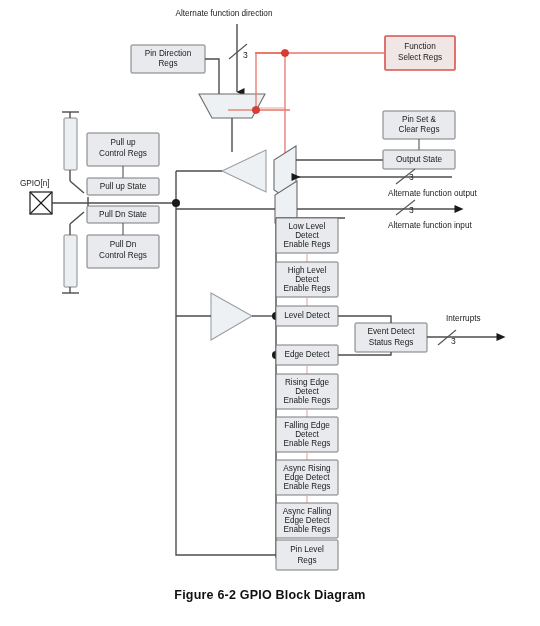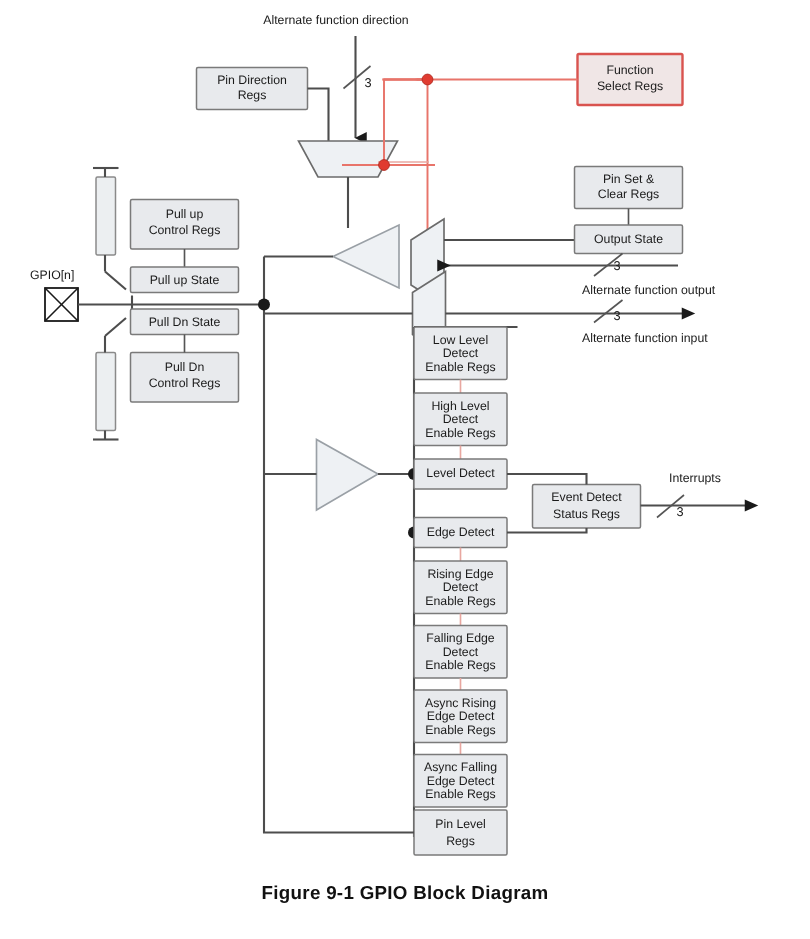--- a/index.html
+++ b/index.html
@@ -370,13 +370,13 @@
   <g>
     <text class="plain-label" x="446" y="321">Interrupts</text>
     <line class="wire" x1="427" y1="337" x2="497" y2="337" marker-end="url(#arrowRight)"></line>
     <line class="wire-thin" x1="438" y1="345" x2="456" y2="330"></line>
     <text class="slash-num" x="451" y="344">3</text>
   </g>
 
 </svg>
 </div>
 
-<div class="caption">Figure 9-1 GPIO Block Diagram</div>
+<div class="caption">Figure 6-2 GPIO Block Diagram</div>
 
 </body></html>

